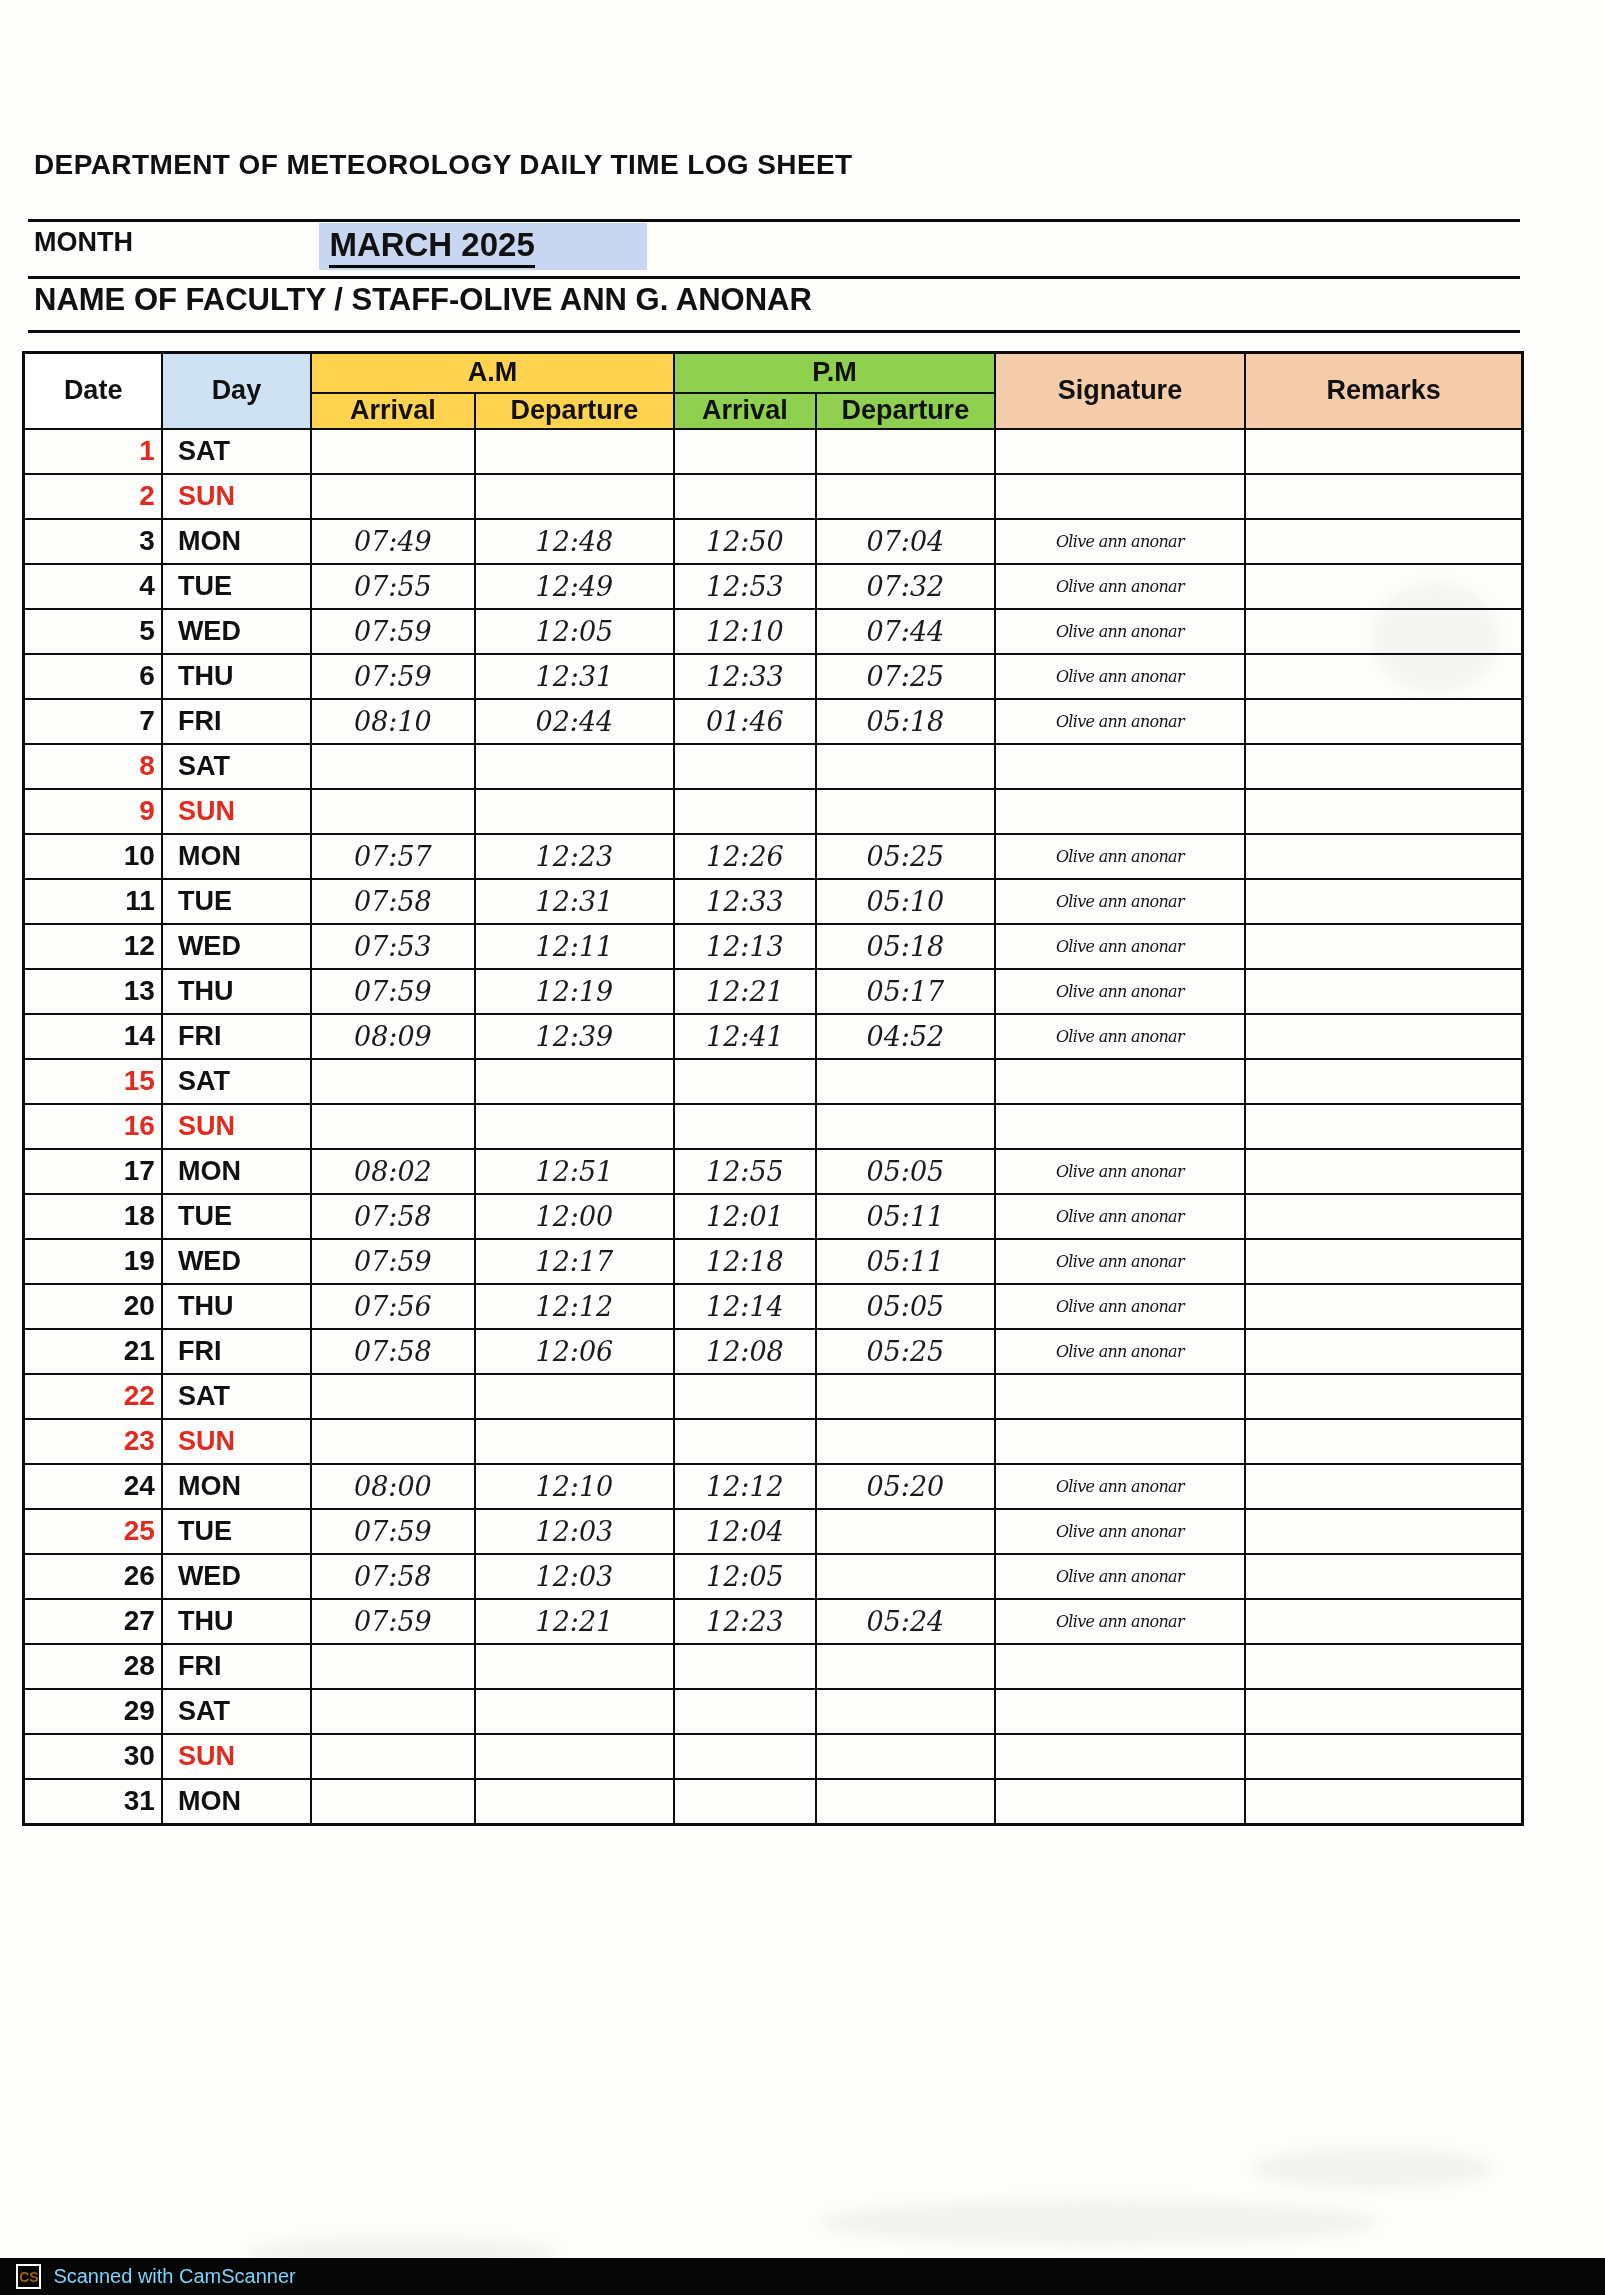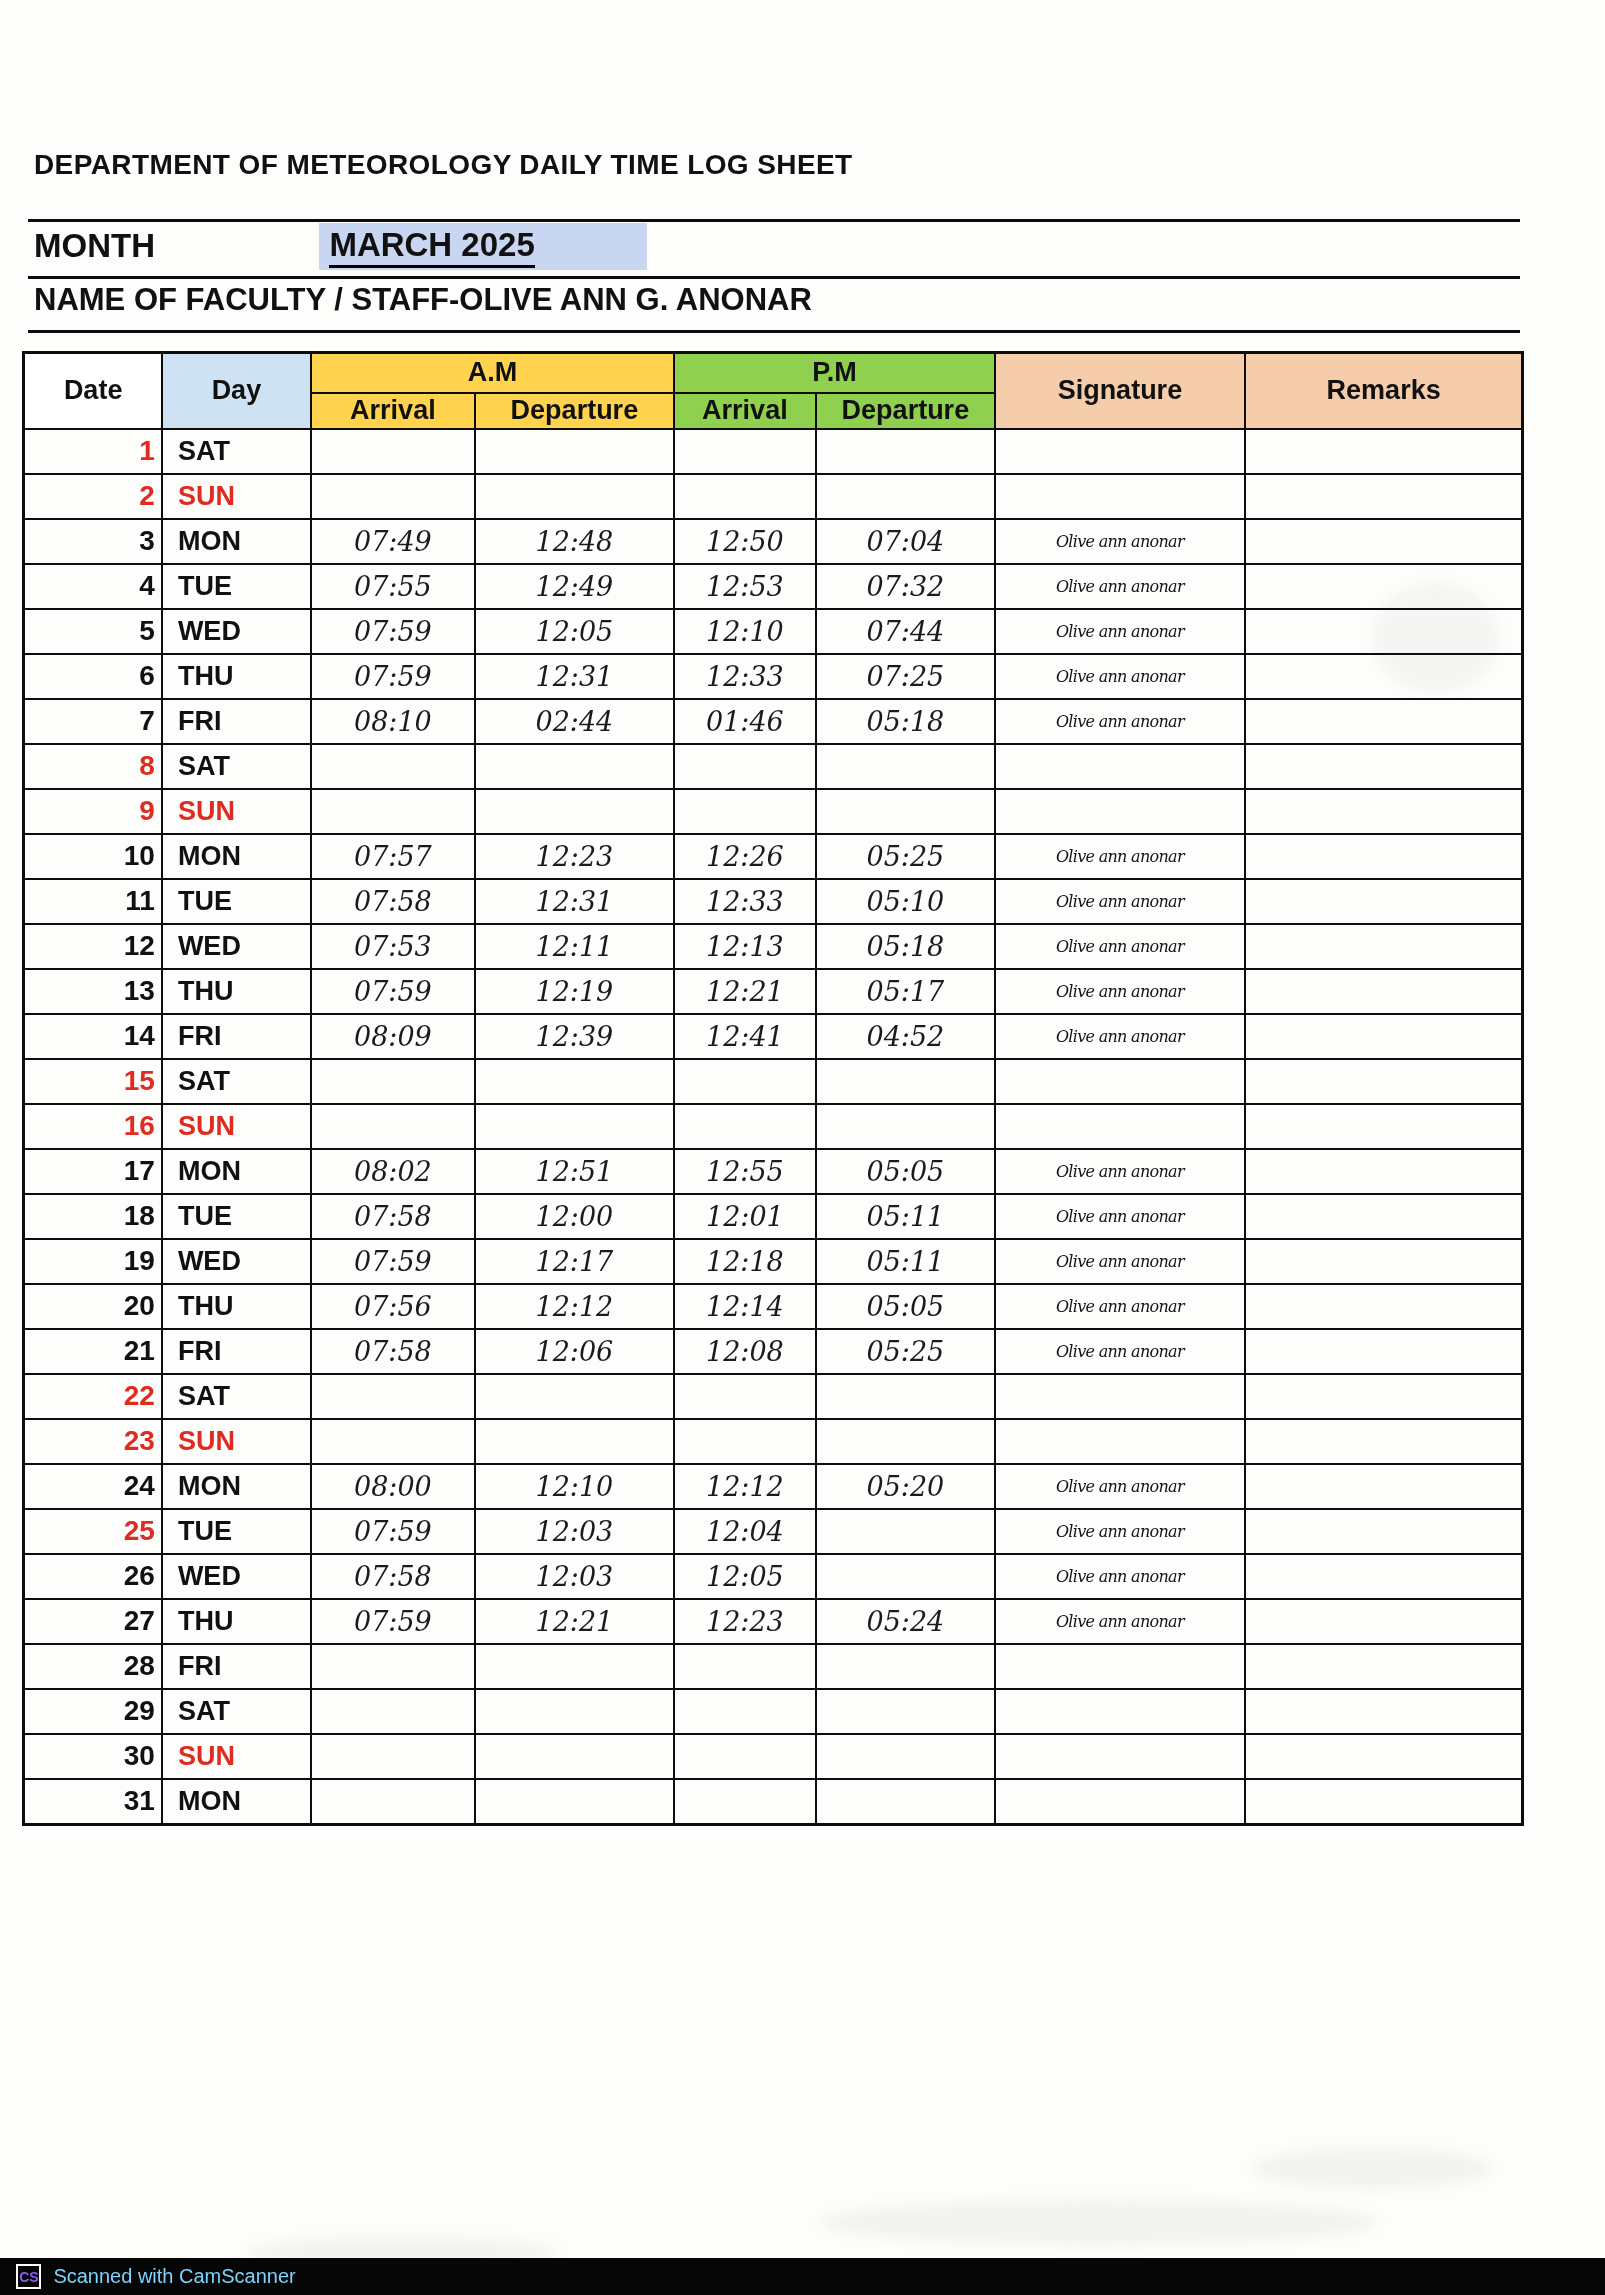--- a/index.html
+++ b/index.html
@@ -3,21 +3,21 @@
 <meta charset="utf-8">
 <style>
   html,body{margin:0;padding:0;}
   body{
     width:1606px;height:2295px;position:relative;background:#fdfdfc;
     font-family:"Liberation Sans",sans-serif;color:#111;overflow:hidden;
   }
   .rule{position:absolute;left:28px;width:1492px;border-top:3px solid #0c0c0c;}
   #doc-title{position:absolute;left:34px;top:149px;font-size:28px;font-weight:bold;letter-spacing:0.4px;white-space:nowrap;}
   #month-row{position:absolute;left:34px;top:227px;height:43px;}
-  .month-label{font-size:33px;font-weight:bold;}
+  .month-label{font-size:27px;font-weight:bold;}
   .month-highlight{position:absolute;left:285px;top:-4.5px;background:#c9d6f2;padding:3px 112px 6px 10.4px;white-space:nowrap;}
   .month-value{font-size:33px;font-weight:bold;border-bottom:3.7px solid #000;padding-bottom:2.2px;}
   #name-line{position:absolute;left:34px;top:282px;font-size:31px;font-weight:bold;white-space:nowrap;}
 
   #table-wrap{position:absolute;left:22.4px;top:351px;border-radius:6px;}
   table{border-collapse:collapse;table-layout:fixed;width:1499px;border:3.7px solid #0c0c0c;}
   th,td{border:2.2px solid #0c0c0c;padding:0;overflow:hidden;white-space:nowrap;}
   thead th{font-size:27px;font-weight:bold;}
   .h-group{height:40px;}
   .h-sub{height:36px;font-size:25px;}
@@ -35,21 +35,21 @@
   .red{color:#e02b20;}
 
   .smudge{position:absolute;background:rgba(70,70,70,.06);filter:blur(6.7px);border-radius:50%;}
   #smudge-1{left:820px;top:2200px;width:559px;height:45px;}
   #smudge-2{left:246px;top:2237px;width:313px;height:30px;}
   #smudge-3{left:1253px;top:2148px;width:239px;height:41px;}
   #smudge-4{left:1372px;top:582px;width:127px;height:112px;background:rgba(70,70,70,.045);}
 
   #cs-bar{position:absolute;left:0;bottom:0;width:100%;height:37px;background:#060606;display:flex;align-items:center;}
   #cs-logo{width:25px;height:25px;border:2.2px solid #fff;box-sizing:border-box;margin-left:16.4px;
-           display:flex;align-items:center;justify-content:center;color:#8b5cf6;font-size:14px;font-weight:bold;}
+           display:flex;align-items:center;justify-content:center;color:#a16207;font-size:14px;font-weight:bold;}
   #cs-text{color:#7dd3fc;font-size:20px;margin-left:12px;}
 </style>
 </head>
 <body>
 
 <div id="doc-title">DEPARTMENT OF METEOROLOGY DAILY TIME LOG SHEET</div>
 <div class="rule" style="top:219px;"></div>
 
 <div id="month-row">
   <span class="month-label">MONTH</span>

